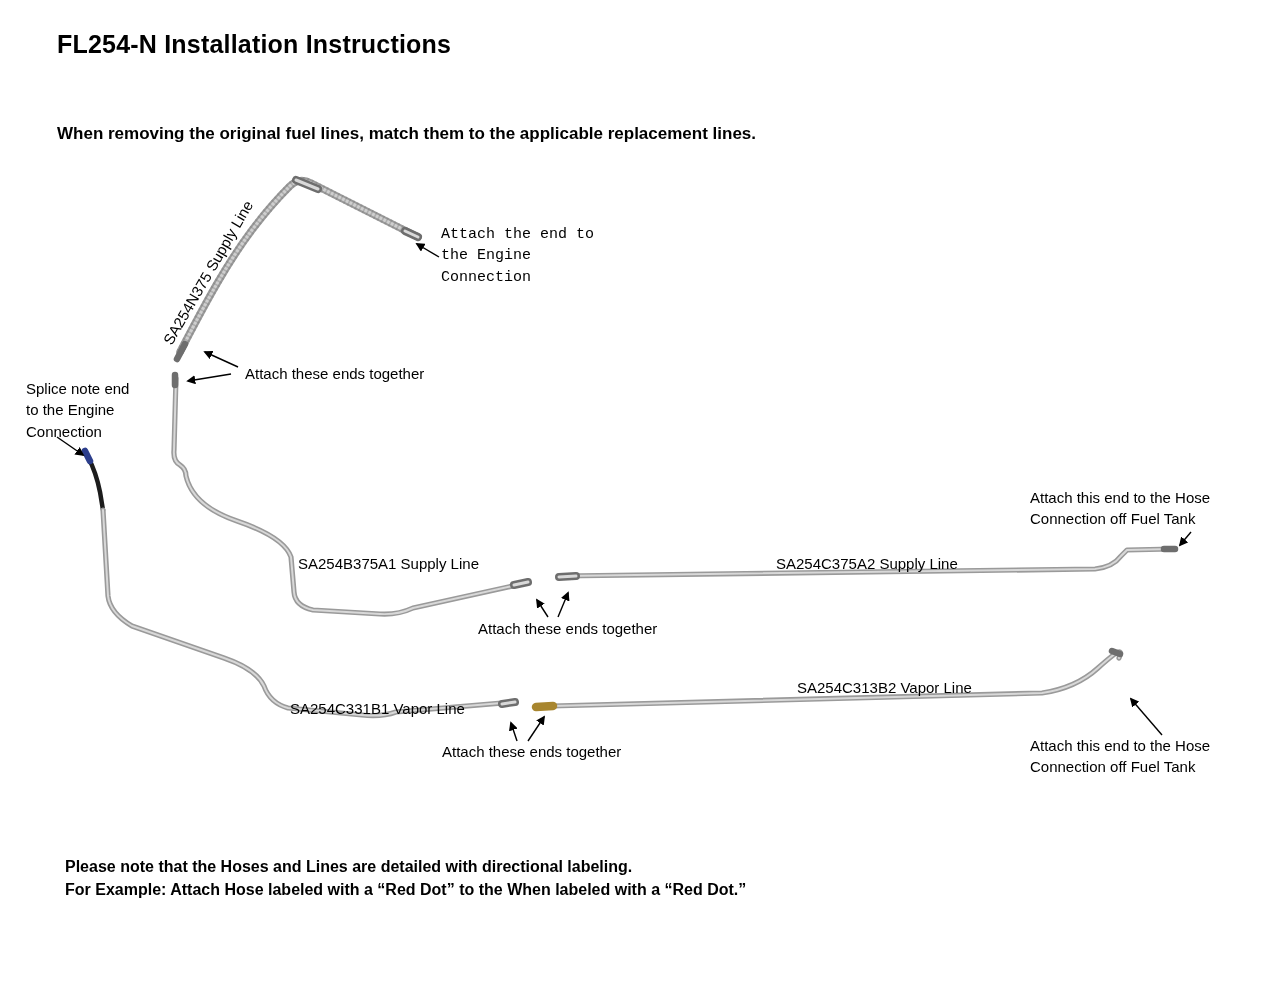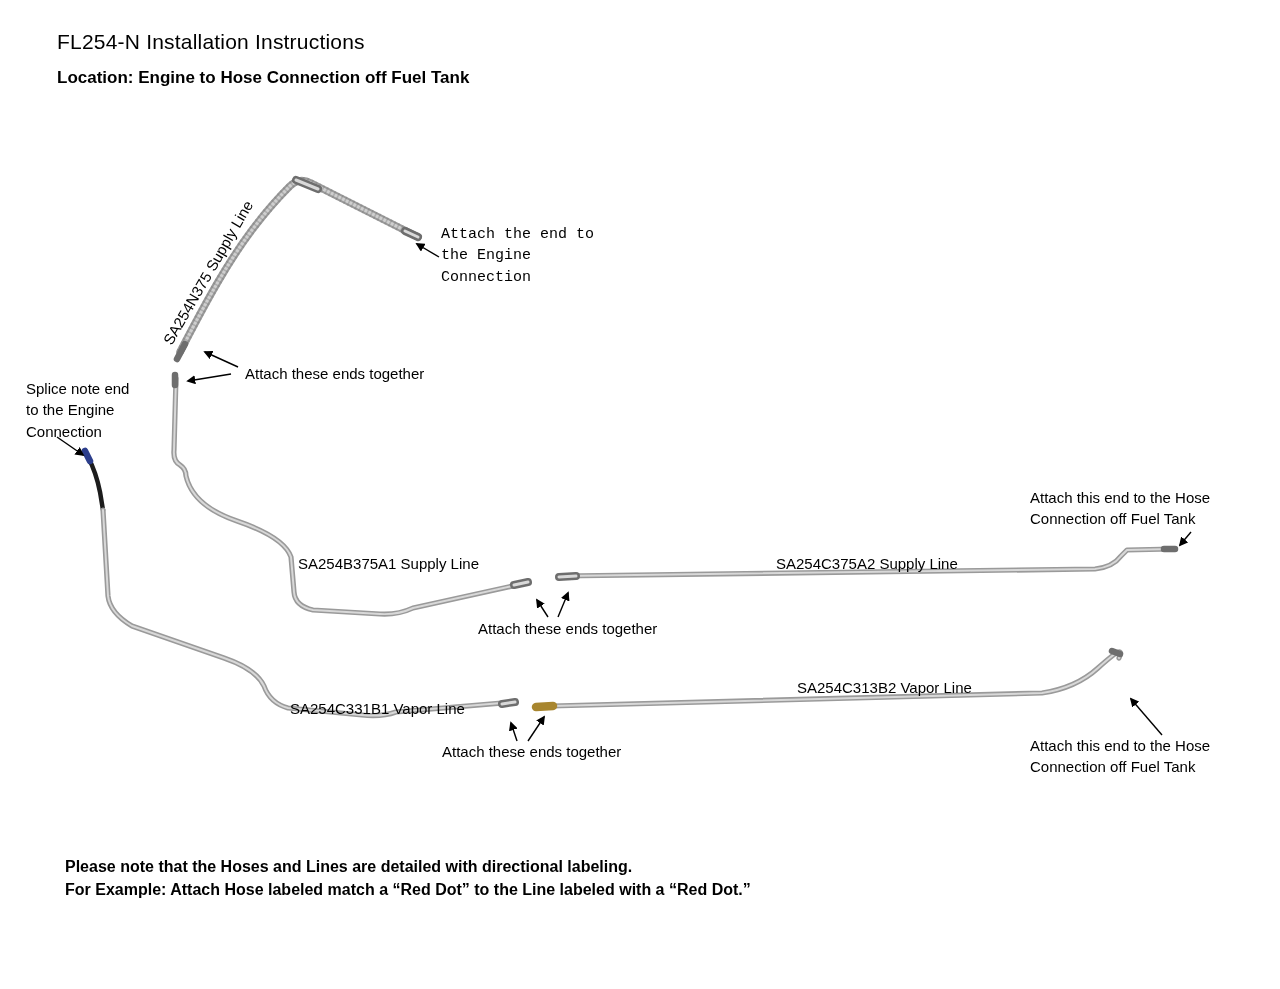--- a/index.html
+++ b/index.html
@@ -7,21 +7,21 @@
   .canvas {
     position: relative;
     width: 1280px;
     height: 989px;
     background: #ffffff;
     font-family: "Liberation Sans", sans-serif;
     color: #000;
     overflow: hidden;
   }
   .abs { position: absolute; margin: 0; }
-  .title    { font-size: 21px; font-weight: 400; letter-spacing: .2px; }
+  .title    { font-size: 25px; font-weight: 700; letter-spacing: .2px; }
   .subtitle { font-size: 17px; font-weight: 700; }
   .intro    { font-size: 17px; font-weight: 700; }
   .lbl      { position: absolute; font-size: 15px; line-height: 1.42; }
   .nowrap   { white-space: nowrap; }
   .rot {
     transform-origin: 0 0;
     transform: rotate(-60deg);
     white-space: nowrap;
   }
   .footer-line { position: absolute; font-size: 16px; font-weight: 700; white-space: nowrap; }
@@ -108,21 +108,21 @@
       <line x1="1191" y1="532" x2="1180" y2="545" class="arrow" marker-end="url(#ah)"></line>
       <line x1="548" y1="617" x2="537" y2="600" class="arrow" marker-end="url(#ah)"></line>
       <line x1="558" y1="617" x2="568" y2="593" class="arrow" marker-end="url(#ah)"></line>
       <line x1="517" y1="741" x2="511" y2="723" class="arrow" marker-end="url(#ah)"></line>
       <line x1="528" y1="741" x2="544" y2="717" class="arrow" marker-end="url(#ah)"></line>
       <line x1="1162" y1="735" x2="1131" y2="699" class="arrow" marker-end="url(#ah)"></line>
     </g>
   </svg>
 
   <h1 class="abs title" style="left:57px; top:30px;">FL254-N Installation Instructions</h1>
-  <h2 class="abs subtitle" style="left:57px; top:68px;">Location: Engine to Hose Connection off Fuel Tank</h2>
+  <p class="abs intro" style="left:57px; top:124px;">When removing the original fuel lines, match them to the applicable replacement lines.</p>
 
   <div class="lbl rot" style="left:158px; top:338px;">SA254N375 Supply Line</div>
 
   <div class="lbl" style="left:441px; top:224px; width:165px;font-family:Liberation Mono, monospace;">Attach the end to the Engine Connection</div>
 
   <div class="lbl nowrap" style="left:245px; top:363px;">Attach these ends together</div>
 
   <div class="lbl" style="left:26px; top:378px; width:115px;">Splice note end to the Engine Connection</div>
 
   <div class="lbl nowrap" style="left:298px; top:553px;">SA254B375A1 Supply Line</div>
@@ -135,15 +135,15 @@
 
   <div class="lbl nowrap" style="left:290px; top:669px;margin-top:29px;">SA254C331B1 Vapor Line</div>
 
   <div class="lbl nowrap" style="left:797px; top:677px;">SA254C313B2 Vapor Line</div>
 
   <div class="lbl nowrap" style="left:442px; top:741px;">Attach these ends together</div>
 
   <div class="lbl" style="left:1030px; top:735px; width:188px;">Attach this end to the Hose Connection off Fuel Tank</div>
 
   <div class="footer-line" style="left:65px; top:858px;">Please note that the Hoses and Lines are detailed with directional labeling.</div>
-  <div class="footer-line" style="left:65px; top:881px;">For Example: Attach Hose labeled match a “Red Dot” to the Line labeled with a “Red Dot.”</div>
+  <div class="footer-line" style="left:65px; top:881px;">For Example: Attach Hose labeled with a “Red Dot” to the When labeled with a “Red Dot.”</div>
 
 </div>
 
 </body></html>

